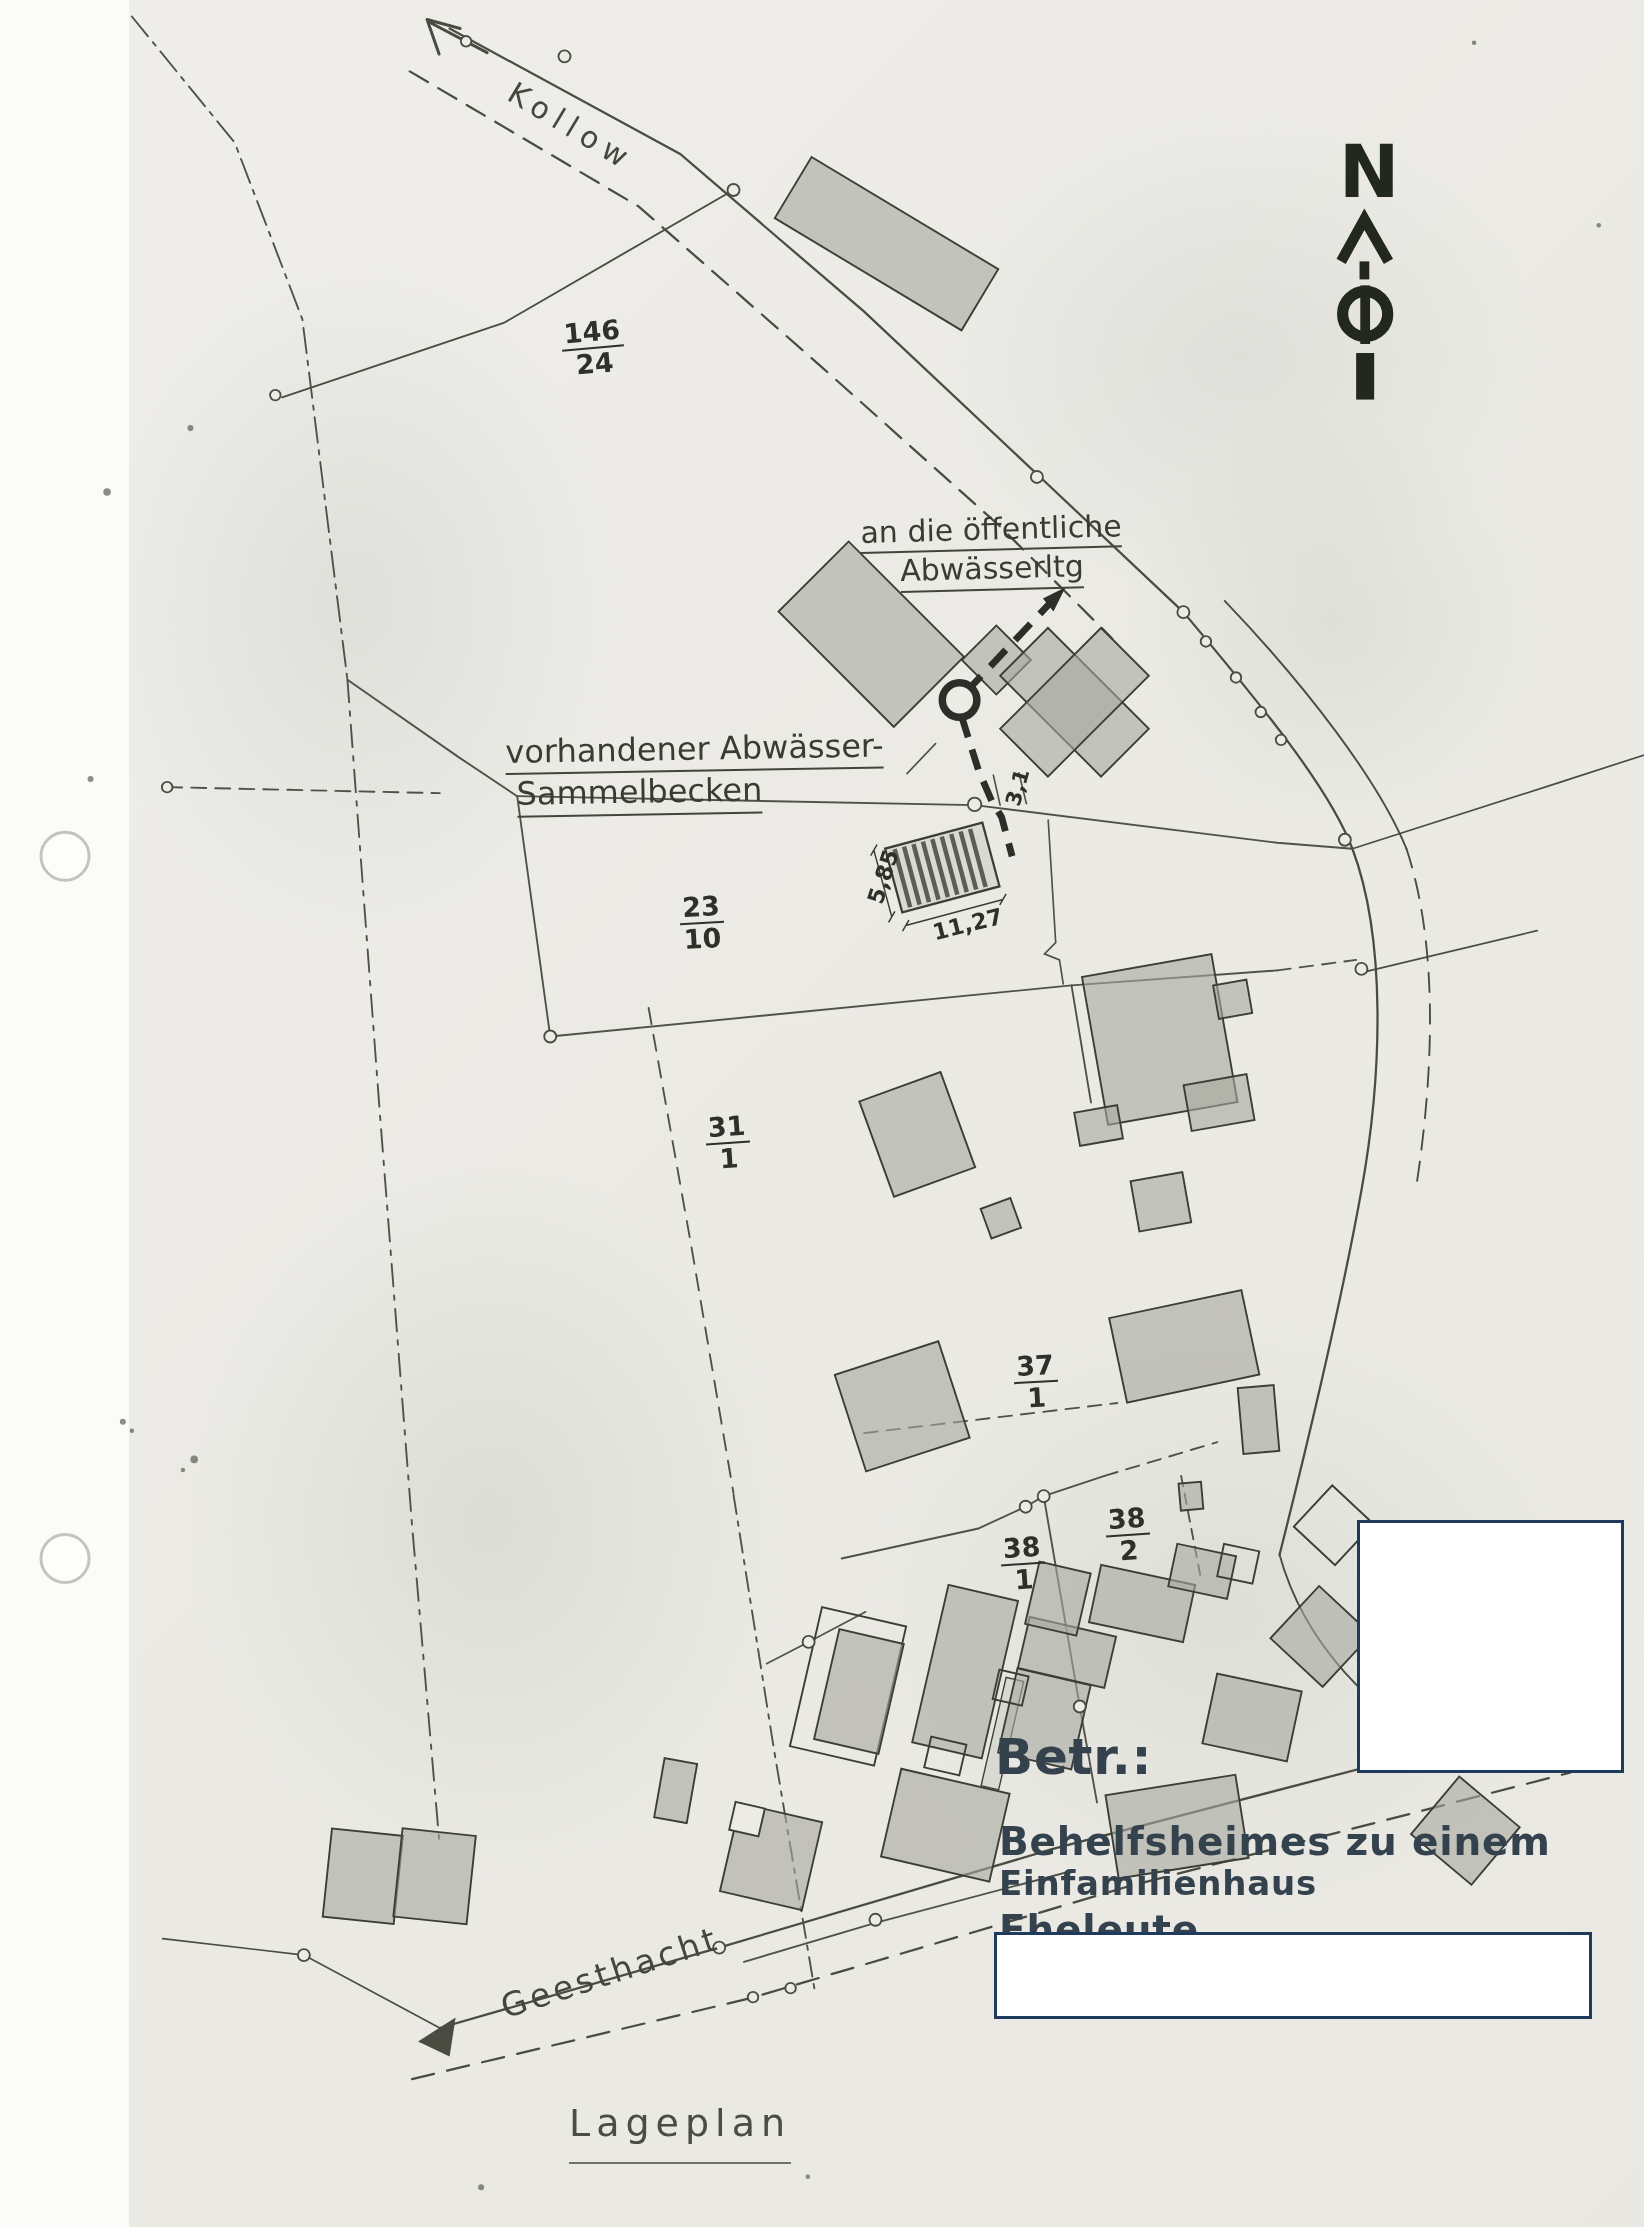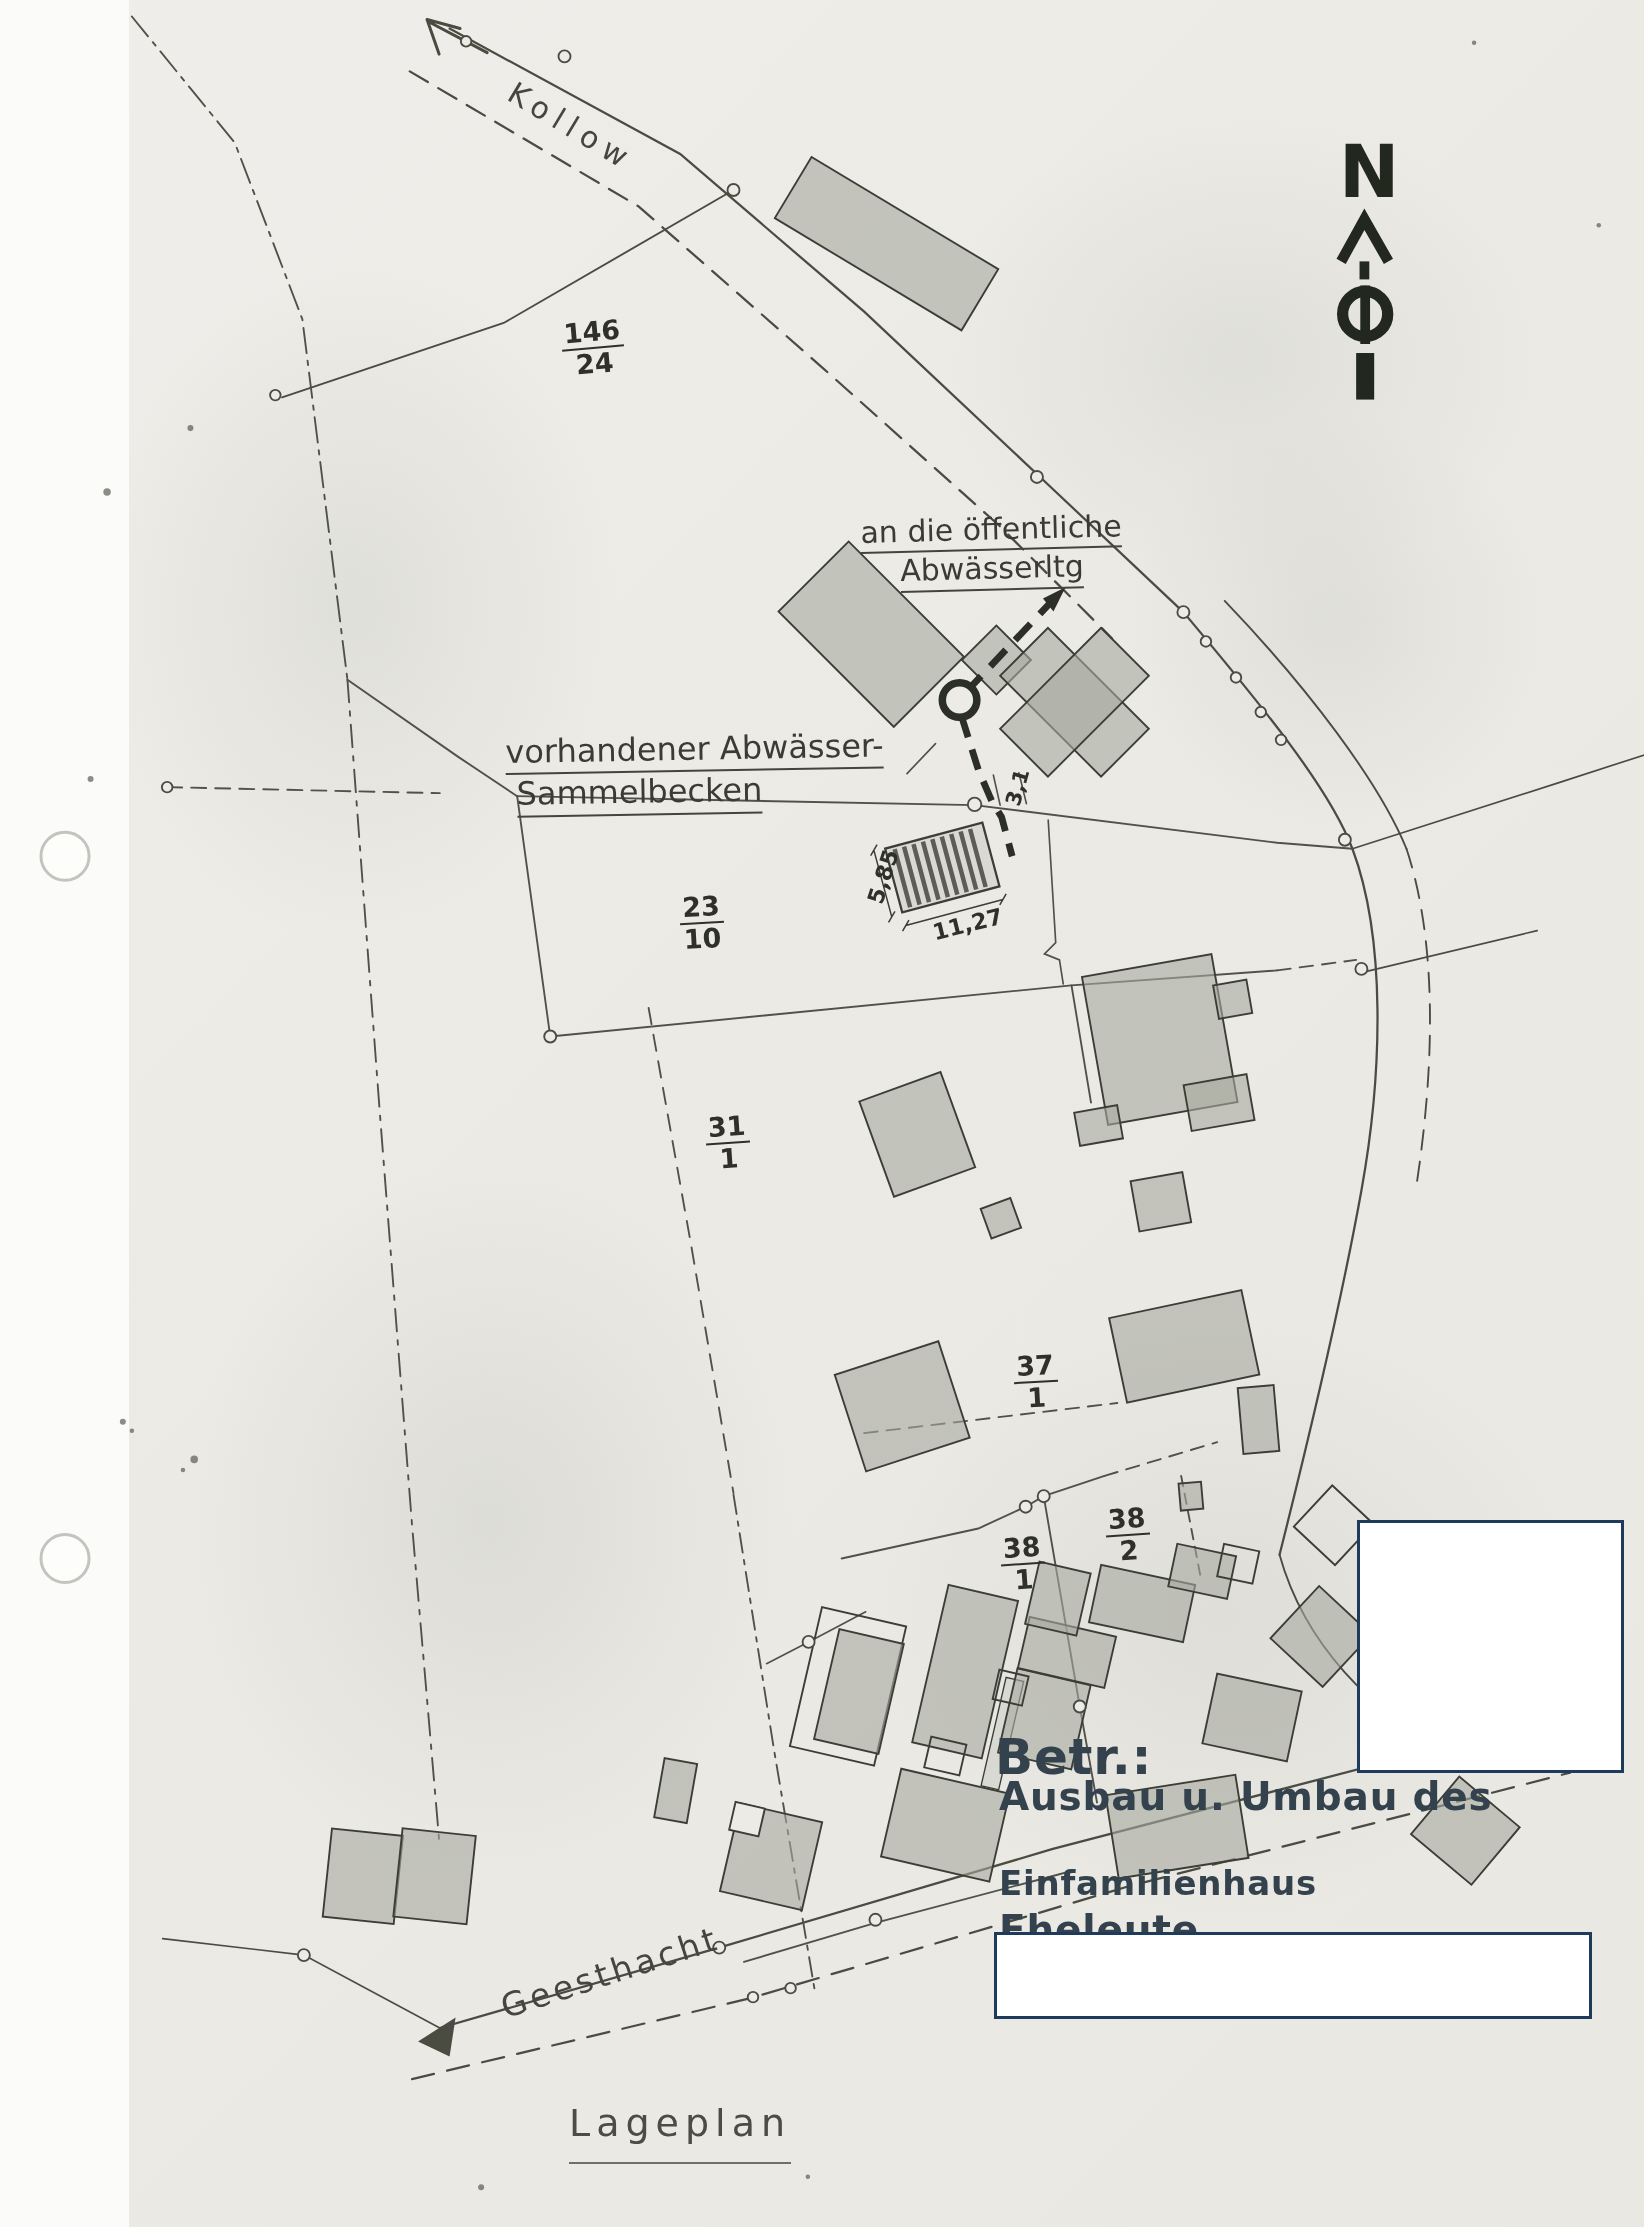--- a/index.html
+++ b/index.html
@@ -233,22 +233,22 @@
   <div class="lbl" style="left:930px;top:920px;font-size:22.5px;font-weight:bold;transform:rotate(-14deg);color:#2e3029;">
     <span>11,27</span>
   </div>
   <div class="lbl" style="left:1001px;top:802px;font-size:21px;font-weight:bold;transform:rotate(-74deg);color:#2e3029;">
     <span>3,1</span>
   </div>
 
   <div class="subject" style="left:995px;top:1728px;font-size:50px;">
     <span>Betr.:</span>
   </div>
-  <div class="subject" style="left:999px;top:1774px;font-size:39px;">
-    <span>Ausbau u. Umbau des</span>
+  <div class="subject" style="left:999px;top:1819px;font-size:39px;">
+    <span>Behelfsheimes zu einem</span>
   </div>
   <div class="subject" style="left:999px;top:1863px;font-size:34px;">
     <span>Einfamilienhaus</span>
   </div>
   <div class="subject" style="left:999px;top:1907px;font-size:39px;">
     <span>Eheleute</span>
   </div>
 
   <div class="lbl" style="left:496px;top:1989px;font-size:33px;letter-spacing:3.8px;transform:rotate(-18deg);color:#45473e;">
     <span>Geesthacht</span>

